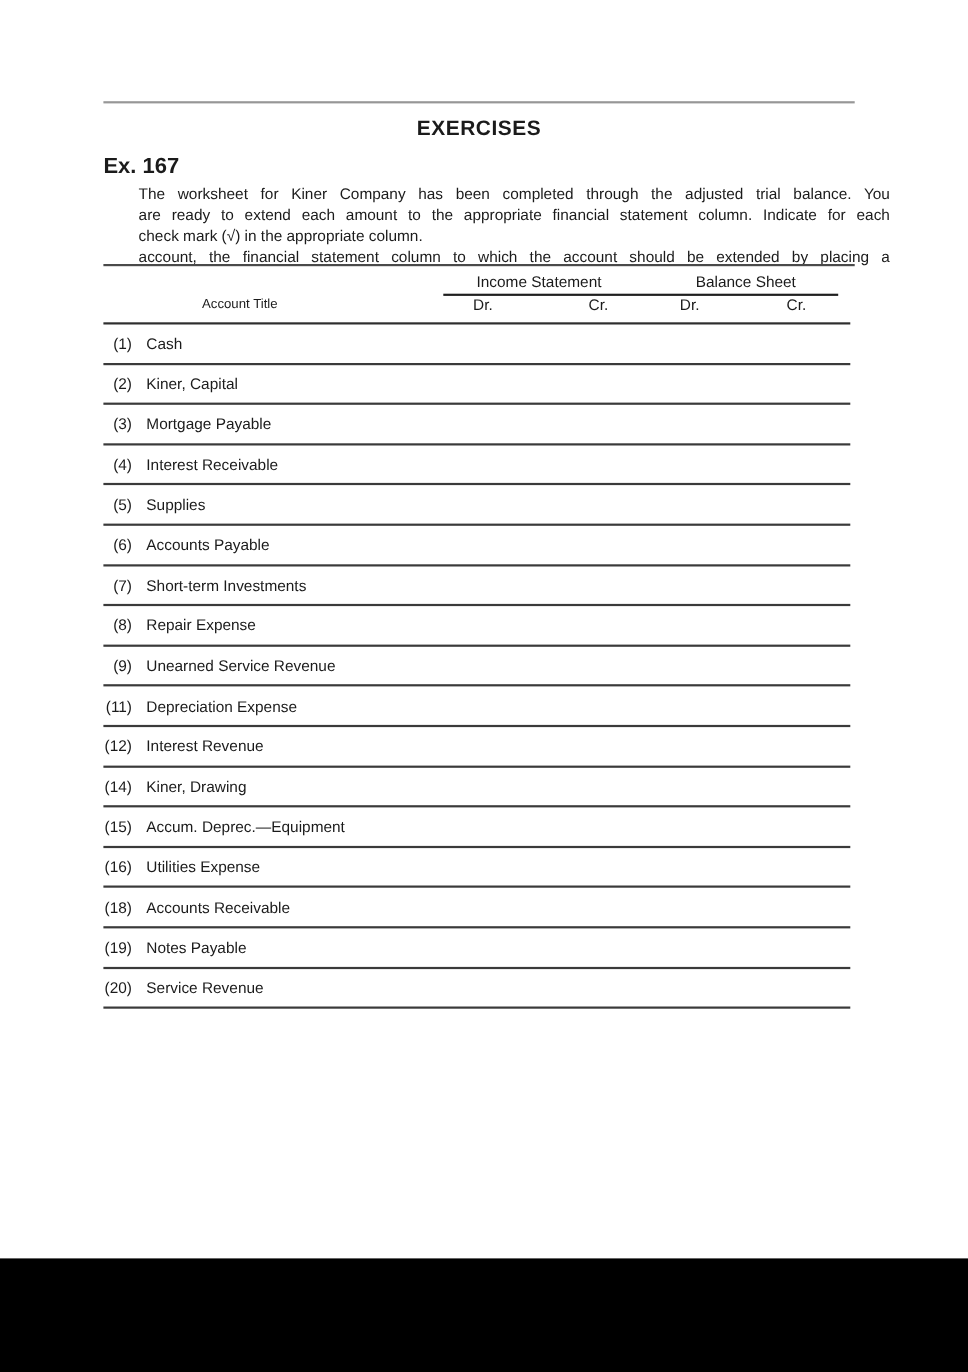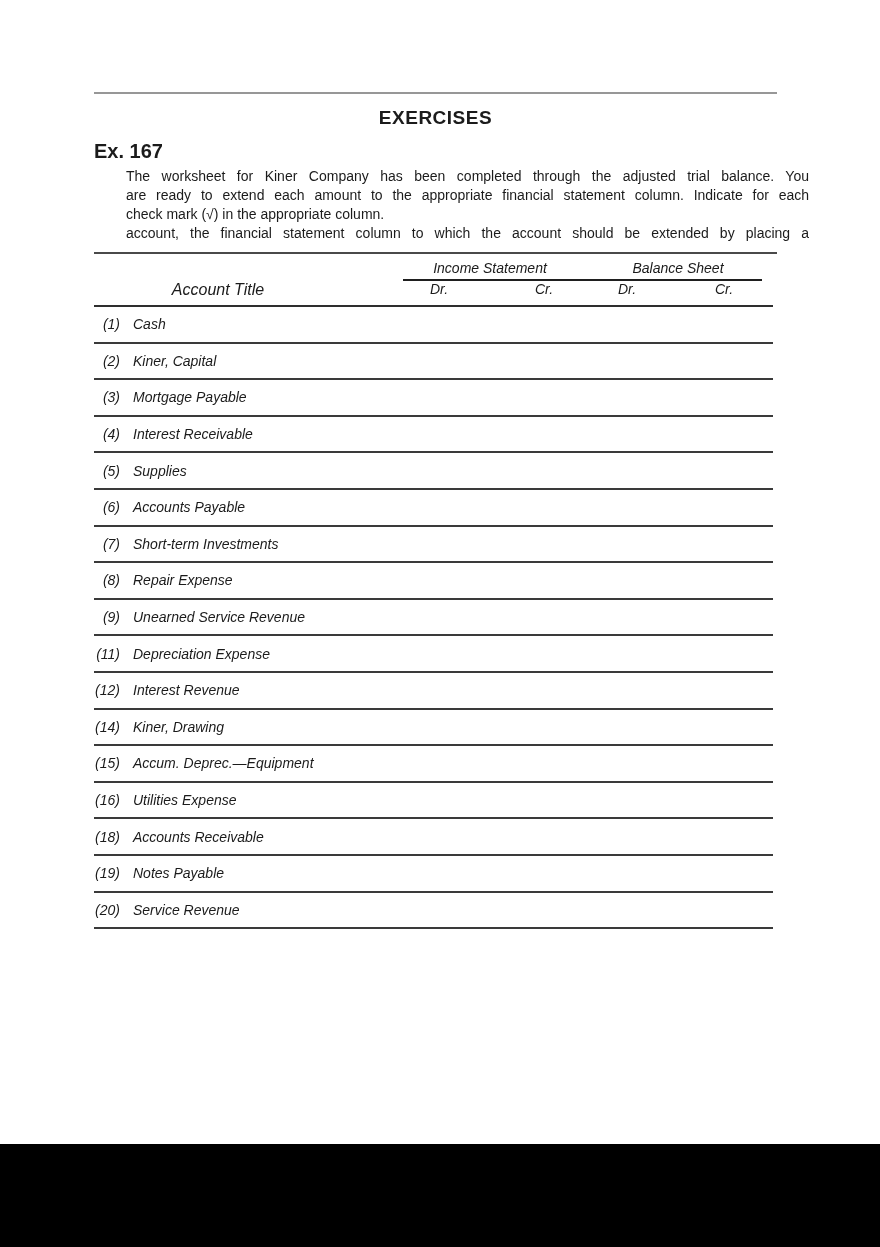--- a/index.html
+++ b/index.html
@@ -32,32 +32,32 @@
     font-size:20px;font-weight:bold;
   }
   .intro{
     position:absolute;left:94px;top:167px;width:683px;
     font-size:14px;line-height:19px;margin-left:32px;
   }
   .para-line{text-align:justify;text-align-last:justify;height:19px;overflow:hidden;white-space:normal;}
   .para-line.last{text-align-last:left;}
 
   
-  .tbl{position:absolute;left:94px;top:252px;width:683px;font-style:italic;}
+  .tbl{position:absolute;left:94px;top:240px;width:683px;}
   .tbl-head{position:relative;height:55px;}
   .group-label{
     position:absolute;top:8px;transform:translateX(-50%);
     font-size:14px;white-space:nowrap;
   }
   .group-underline{
     position:absolute;left:309px;top:27px;width:359px;height:2px;background:var(--rule-black);
   }
   .account-title-h{
     position:absolute;top:29px;left:124px;transform:translateX(-50%);
-    font-size:16px;white-space:nowrap;
+    font-size:12px;white-space:nowrap;
   }
   .sub-col{
     position:absolute;top:29px;transform:translateX(-50%);
     font-size:14px;white-space:nowrap;
   }
   .head-rule{
     position:absolute;left:0;top:53px;width:679px;height:2px;background:#2e2e2e;
   }
   .rows{position:absolute;left:0;top:55px;width:679px;}
   .t-row{

